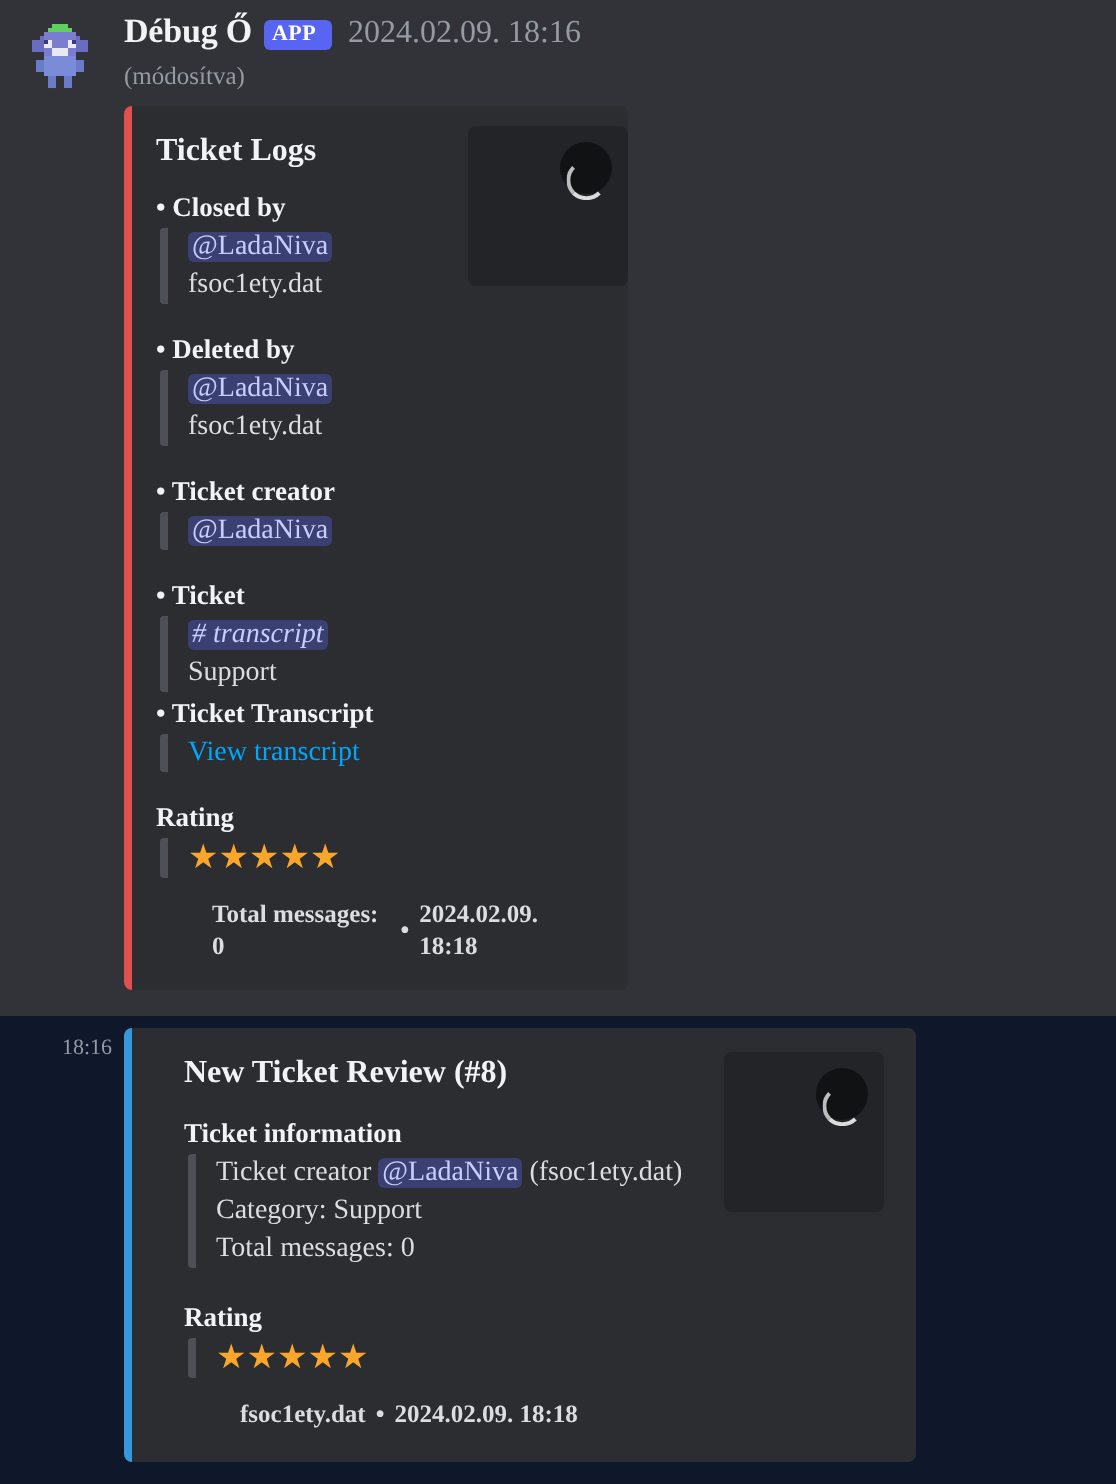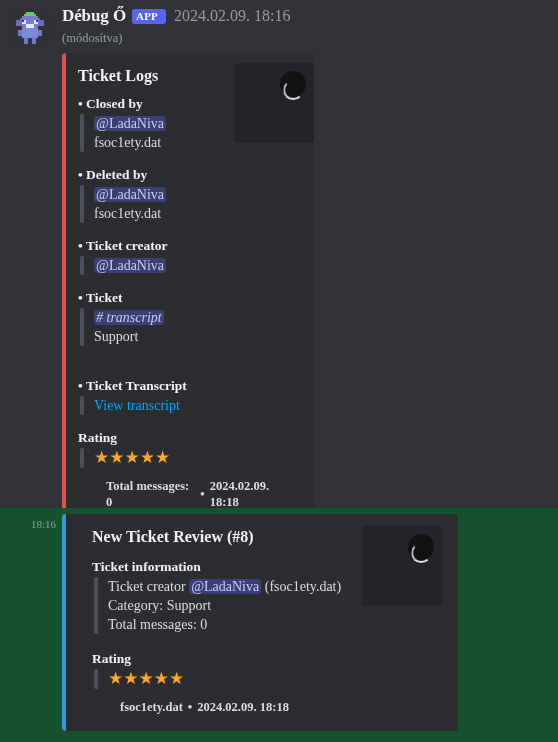--- a/index.html
+++ b/index.html
@@ -179,21 +179,21 @@
     line-height: 16px;
   }
   .footer-sep { color: #dbdee1; }
 
   
   .msg-group-2 {
     position: absolute;
     top: 508px; left: 0;
     width: 558px;
     height: 234px;
-    background: #14532d;
+    background: #0f172a;
     padding-top: 6px;
   }
   .gutter-time {
     position: absolute;
     left: 0; top: 8px;
     width: 56px;
     text-align: right;
     color: #949ba4;
     font-size: 11px;
     line-height: 16px;
@@ -284,21 +284,21 @@
           <div class="field-name">
             <span class="bullet">•</span>
             <span>Ticket</span>
           </div>
           <div class="quote">
             <div class="quote-line"><span class="mention channel"># transcript</span></div>
             <div class="quote-line">Support</div>
           </div>
         </div>
 
-        <div class="field" style="margin-top:31px;">
+        <div class="field" style="margin-top:2px;">
           <div class="field-name">
             <span class="bullet">•</span>
             <span>Ticket Transcript</span>
           </div>
           <div class="quote">
             <div class="quote-line"><a class="link">View transcript</a></div>
           </div>
         </div>
 
         <div class="field" style="margin-top:14px;">

